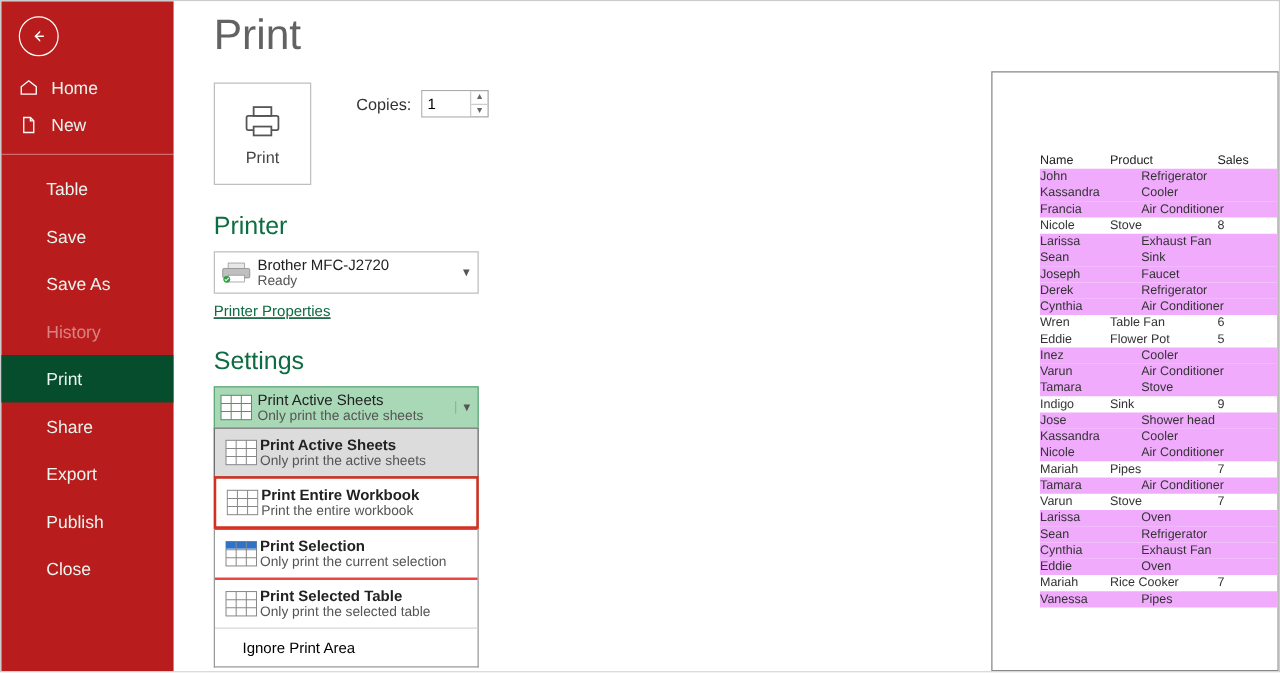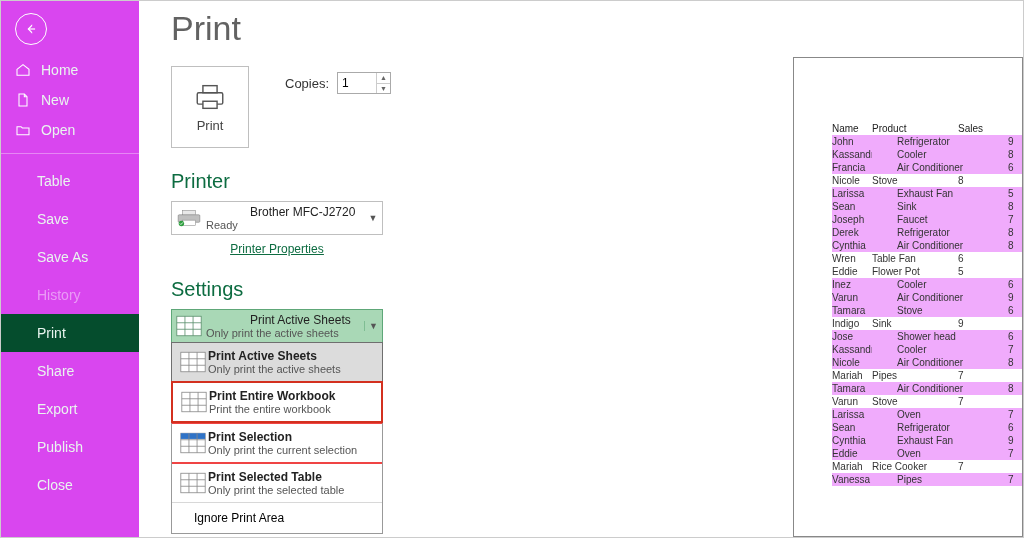--- a/index.html
+++ b/index.html
@@ -1,20 +1,20 @@
 <!DOCTYPE html>
 <html><head>
 <meta charset="utf-8">
 <style>
   * { box-sizing: border-box; margin: 0; padding: 0; }
   body { font-family: "Segoe UI", Arial, sans-serif; font-size: 13px; color: #333; background: #fff; width: 1024px; height: 538px; overflow: hidden; position: relative; }
   .frame { width: 1024px; height: 538px; border: 1px solid #ccc; position: relative; overflow: hidden; }
 
   
-  .sidebar { position: absolute; left: 0; top: 0; bottom: 0; width: 138px; background: #d946ef; color: #fff; padding-top: 8px; }
+  .sidebar { position: absolute; left: 0; top: 0; bottom: 0; width: 138px; background: #b91c1c; color: #fff; padding-top: 8px; }
   .back-btn { width: 32px; height: 32px; border: 1.5px solid #fff; border-radius: 50%; margin: 4px 0 10px 14px; display:flex; align-items:center; justify-content:center; cursor:pointer; }
   .back-btn svg { width:14px; height:14px; fill:#fff; }
   .side-item { display:flex; align-items:center; gap:10px; padding:6px 14px; font-size:14px; color:#e9f5ef; cursor:pointer; height:30px;}
   .side-item .icon { width:16px; height:16px; display:inline-flex; align-items:center; justify-content:center; fill:#fff; stroke:#fff;}
   .side-divider { border-top:1px solid rgba(255,255,255,0.35); margin:8px 0; }
   .side-sub { padding:8px 14px 8px 36px; font-size:14px; color:#e9f5ef; cursor:pointer; height:38px; display:flex; align-items:center;}
   .side-sub.disabled { color: rgba(255,255,255,0.45); }
   .side-sub.active { background:#054d2d; }
 
   
@@ -33,47 +33,47 @@
   .spinner .arrows div { flex:1; display:flex; align-items:center; justify-content:center; font-size:7px; color:#666; cursor:pointer;}
   .spinner .arrows div:first-child { border-bottom:1px solid #ccc;}
 
   .section-h { font-size:20px; color:#0d6c41; margin:22px 0 8px 32px; font-weight:400;}
   .section-row { position:relative; }
   .info-icon { position:absolute; right:52px; top:-18px; width:14px; height:14px; border:1px solid #1b72c2; border-radius:50%; color:#1b72c2; font-size:10px; display:flex; align-items:center; justify-content:center; }
 
   .dropdown { margin-left:32px; width:212px; border:1px solid #bfbfbf; display:flex; align-items:center; background:#fff; cursor:pointer;}
   .dropdown .dd-icon { width:34px; height:32px; display:flex; align-items:center; justify-content:center;}
   .dropdown .dd-text { flex:1; padding:3px 0; font-size:12px;}
-  .dropdown .dd-text .t1 { color:#222;margin-left:44px; }
+  .dropdown .dd-text .t1 { color:#222; }
   .dropdown .dd-text .t2 { color:#555; font-size:11px;}
   .dropdown .dd-caret { width:18px; display:flex; align-items:center; justify-content:center; color:#555; font-size:9px;}
   .dropdown.green { background:#a9d8b6; border-color:#5ea778;}
   .dropdown.green .dd-caret { border-left:1px solid #7fbd93; }
 
-  .printer-props { margin:6px 0 0 32px; width:212px; text-align:center;text-decoration:underline;}
+  .printer-props { margin:6px 0 0 32px; width:212px; text-align:left;text-decoration:underline;}
   .printer-props a { color:#0d6c41; font-size:12px; text-decoration:underline; cursor:pointer;}
 
   .option-list { margin-left:32px; width:212px; border:1px solid #999; border-top:none; background:#fff;}
   .option-item { display:flex; align-items:center; padding:5px 6px; border-top:2px solid #ef4444;}
   .option-item:first-child { border-top:none;}
   .option-item.selected { background:#dcdcdc; border:1px solid #6f6f6f; margin:-1px; position:relative;}
   .option-item.highlight { border:2px solid #d3301f; margin:-1px -1px; position:relative; z-index:2;}
   .opt-icon { width:30px; height:28px; display:flex; align-items:center; justify-content:center; flex-shrink:0;}
   .opt-text .t1 { font-weight:600; font-size:12px; color:#222;}
   .opt-text .t2 { font-size:11px; color:#555;}
   .ignore-row { padding:8px 10px 8px 22px; border-top:1px solid #d8d8d8; font-size:12px; color:#000000;}
 
   
   .preview { position:absolute; right:0; top:56px; bottom:0; width:230px; border:1px solid #888; background:#fff; overflow:hidden;}
   .ptable { position:absolute; left:38px; top:64px; font-size:10px; line-height:13px; }
   .ptable .hdr { display:flex; font-size:10px; color:#222;}
   .ptable .hdr div { padding-right:4px;}
   .ptable .row { display:flex;}
   .ptable .row.g { background:#f0abfc;gap:25px;}
-  .c1 { width:40px; overflow:hidden; white-space:nowrap;}
+  .c1 { width:56px; overflow:hidden; white-space:nowrap;}
   .c2 { width:86px; overflow:hidden; white-space:nowrap;}
   .c3 { width:42px; text-align:left; padding-right:0;}
 
   
   .sheet-ic { width:26px; height:22px;}
 </style>
 </head>
 <body>
 
 <div class="frame">
@@ -94,28 +94,20 @@
       <span>Home</span>
     </div>
     <div class="side-item">
       <span class="icon">
           <svg viewBox="0 0 24 24" fill="none" stroke="#fff" stroke-width="1.6">
             <path d="M6 3h8l4 4v14H6z"></path>
             <path d="M14 3v4h4"></path>
           </svg>
         </span>
       <span>New</span>
-    </div>
-    <div class="side-item">
-      <span class="icon">
-          <svg viewBox="0 0 24 24" fill="none" stroke="#fff" stroke-width="1.6">
-            <path d="M3 7h6l2 2h10v10H3z"></path>
-          </svg>
-        </span>
-      <span>Open</span>
     </div>
     <div class="side-divider"></div>
 
     <div id="side-sub-container">
         <div class="side-sub ">Table</div>
         <div class="side-sub ">Save</div>
         <div class="side-sub ">Save As</div>
         <div class="side-sub disabled">History</div>
         <div class="side-sub active">Print</div>
         <div class="side-sub ">Share</div>

